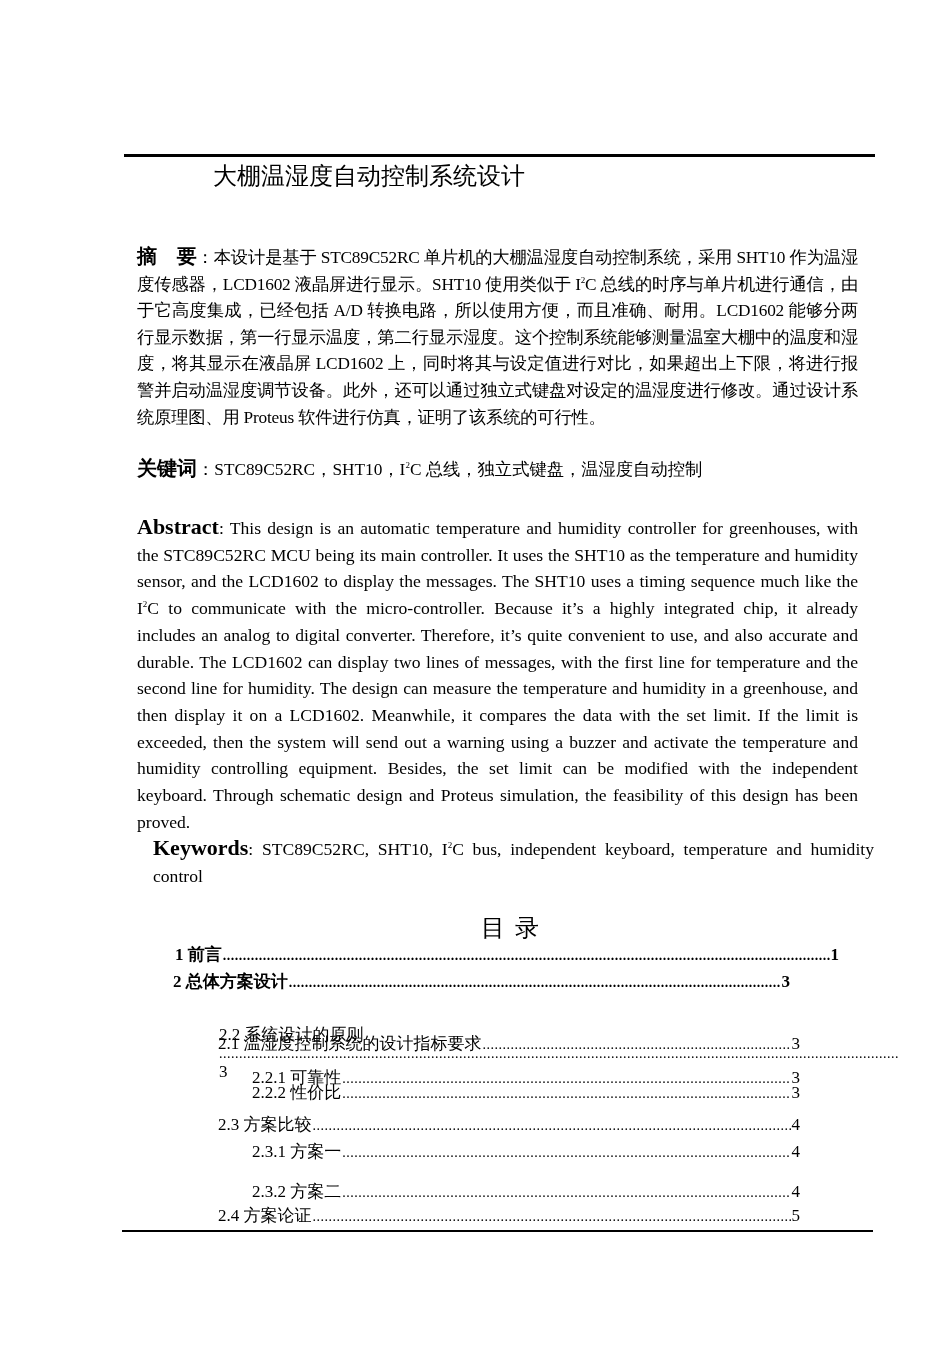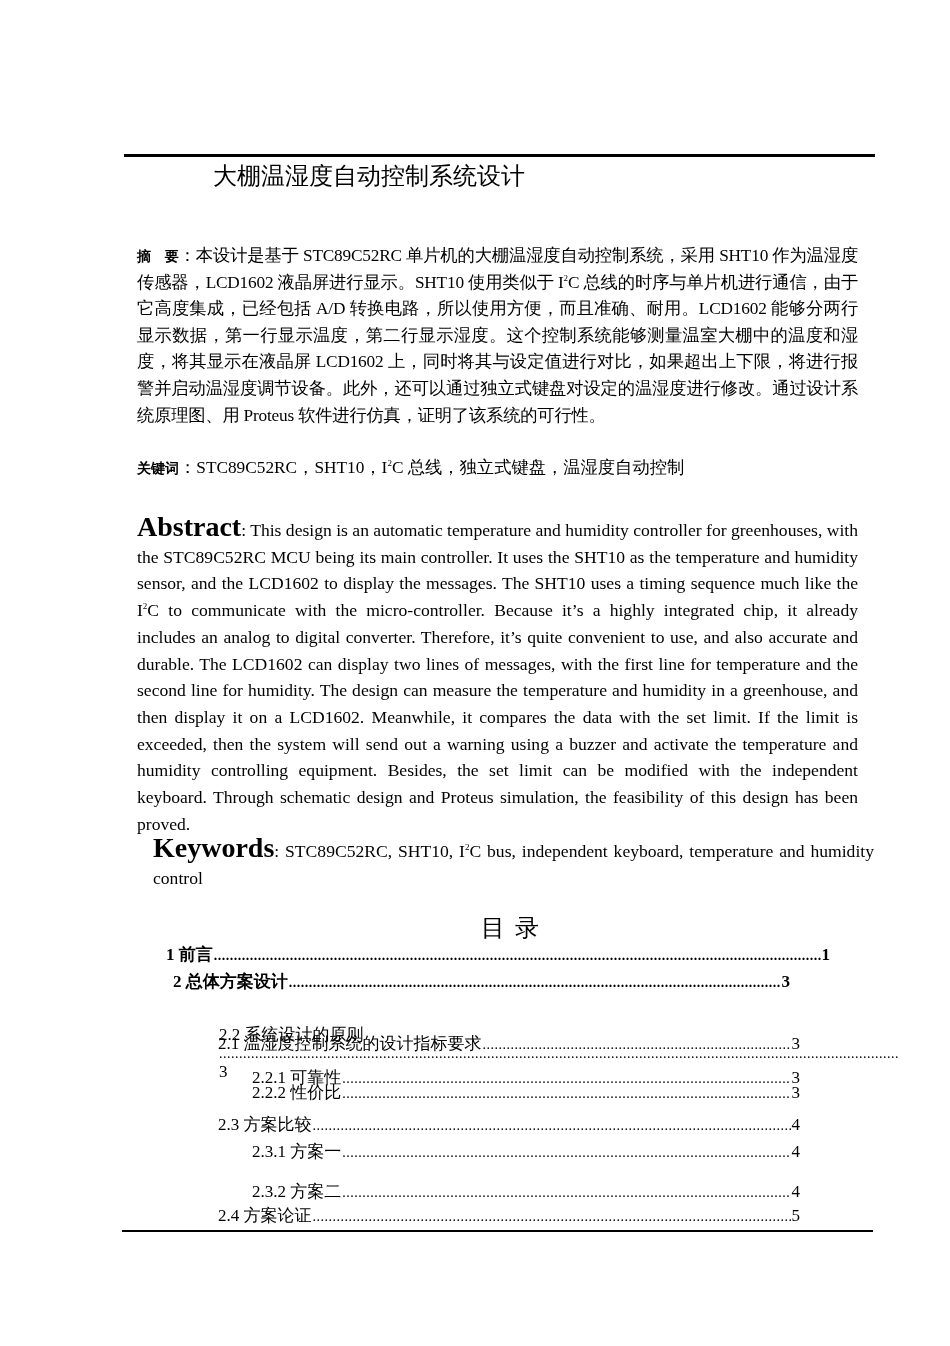--- a/index.html
+++ b/index.html
@@ -7,24 +7,24 @@
          font-family: "Liberation Serif", "DejaVu Serif", serif; color: #000; }
   .rule { position: absolute; height: 3px; background: #000; }
   .rule.top { left: 124px; top: 154px; width: 751px; }
   .rule.bottom { left: 122px; top: 1230px; width: 751px; height: 2px; }
   .title { position: absolute; left: 213px; top: 160px; font-size: 24px;
            font-family: "DejaVu Sans", sans-serif; letter-spacing: 0px; }
   .para { position: absolute; left: 137px; width: 721px; text-align: justify;
           text-align-last: left; }
   .cn { top: 243px; font-size: 17.3px; line-height: 26.6px; letter-spacing: -0.2px; }
   .cn-kw { top: 455px; font-size: 17.3px; line-height: 26px; }
-  .bold-cn { font-family: "DejaVu Sans", sans-serif; font-weight: bold; font-size: 14px; }
+  .bold-cn { font-family: "DejaVu Sans", sans-serif; font-weight: bold; font-size: 20px; }
   .en { top: 514px; font-size: 17.6px; line-height: 26.7px; }
   .en-kw { top: 835px; font-size: 17.6px; line-height: 26.5px; margin-left: 16px; }
-  .bold-en { font-weight: bold; font-size: 28px; }
+  .bold-en { font-weight: bold; font-size: 22px; }
   sup { font-size: 9px; vertical-align: 7px; line-height: 0; }
   .toc-title { position: absolute; left: 0; width: 1030px; text-align: center; top: 912px;
                font-size: 24px; font-family: "DejaVu Sans", sans-serif; letter-spacing: 10px; }
   .toc { position: absolute; left: 0; top: 0; }
   .toc-row { position: absolute; display: flex; align-items: baseline; white-space: nowrap;
              font-size: 17px; }
   .toc-row .label { flex: 0 0 auto; }
   .toc-row .dots { flex: 1 1 auto; overflow: hidden; margin: 0 1px; letter-spacing: 0.5px; font-size: 14px; }
   .toc-row .page { flex: 0 0 auto; }
   .toc-row.l1 { font-weight: bold; }
@@ -48,21 +48,21 @@
   <span class="bold-en">Abstract</span><span>: </span><span>This design is an automatic temperature and humidity controller for greenhouses, with the STC89C52RC MCU being its main controller. It uses the SHT10 as the temperature and humidity sensor, and the LCD1602 to display the messages. The SHT10 uses a timing sequence much like the I</span><sup>2</sup><span>C to communicate with the micro-controller. Because it’s a highly integrated chip, it already includes an analog to digital converter. Therefore, it’s quite convenient to use, and also accurate and durable. The LCD1602 can display two lines of messages, with the first line for temperature and the second line for humidity. The design can measure the temperature and humidity in a greenhouse, and then display it on a LCD1602. Meanwhile, it compares the data with the set limit. If the limit is exceeded, then the system will send out a warning using a buzzer and activate the temperature and humidity controlling equipment. Besides, the set limit can be modified with the independent keyboard. Through schematic design and Proteus simulation, the feasibility of this design has been proved.</span>
 </div>
 
 <div class="para en-kw">
   <span class="bold-en">Keywords</span><span>: </span><span>STC89C52RC, SHT10, I</span><sup>2</sup><span>C bus, independent keyboard, temperature and humidity control</span>
 </div>
 
 <div class="toc-title">目录</div>
 
 <div class="toc">
-  <div class="toc-row l1" style="left:166px; top:943px; width:664px;">
+  <div class="toc-row l1" style="left:175px; top:943px; width:664px;">
     <span class="label">1 前言</span>
     <span class="dots">..........................................................................................................................................................................</span>
     <span class="page">1</span>
   </div>
   <div class="toc-row l1" style="left:173px; top:970px; width:617px;justify-content:center;">
     <span class="label">2 总体方案设计</span>
     <span class="dots">..........................................................................................................................................................................</span>
     <span class="page">3</span>
   </div>
   <div class="toc-row" style="left:218px; top:996px; width:582px;margin-top:36px;">

